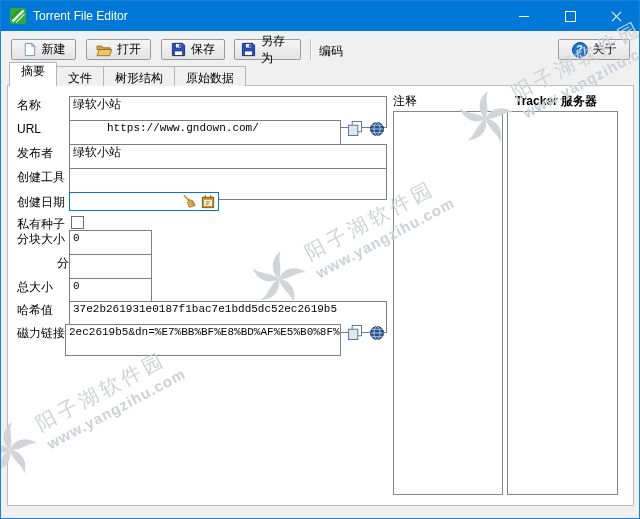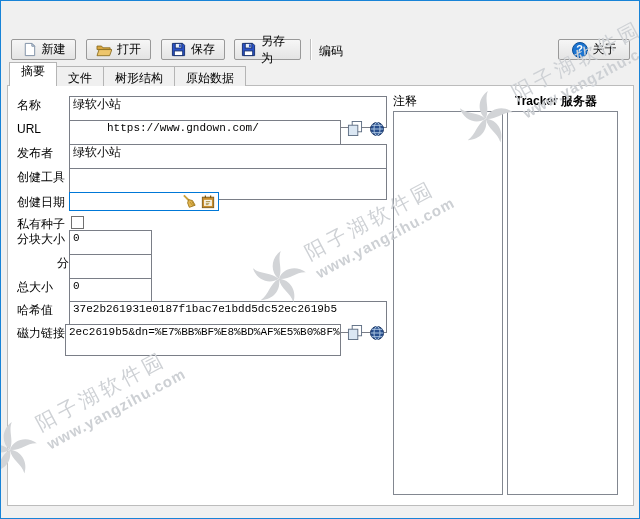--- a/index.html
+++ b/index.html
@@ -64,20 +64,40 @@
   .wm-l2{font-size:15px;font-weight:bold;letter-spacing:1px;color:#cdd0d4;}
   .about-wrap{position:relative;width:16px;height:16px;}
   .about-circle{position:absolute;inset:0;border-radius:50%;background:#1b74d1;border:1px solid #0f4f96;box-sizing:border-box;}
   .about-q{position:absolute;inset:0;color:#fff;font-size:11px;font-weight:bold;text-align:center;line-height:15px;}
 </style>
 </head>
 <body>
 
 <div class="window">
 
+  <div class="titlebar">
+    <svg class="app-icon" viewBox="0 0 16 16">
+      <rect width="16" height="16" rx="2" fill="#35a83a"></rect>
+      <path d="M2.5 13.5L13.5 2.5" stroke="#ffffff" stroke-width="2.2"></path>
+      <path d="M6 14.5L14.5 6" stroke="#bfe8bf" stroke-width="1.4"></path>
+      <path d="M1.5 10L10 1.5" stroke="#1d7a22" stroke-width="1"></path>
+    </svg>
+    <span class="title-text">Torrent File Editor</span>
+    <div class="winbtns">
+      <div class="winbtn">
+          <span class="glyph-min"></span>
+        </div>
+      <div class="winbtn">
+          <span class="glyph-max"></span>
+        </div>
+      <div class="winbtn">
+          <span class="glyph-close"></span>
+        </div>
+    </div>
+  </div>
 
   <div class="tbtn" style="left:10px;width:65px;">
     <svg width="15" height="15" viewBox="0 0 16 16">
       <path d="M3.5 1.5h7l3 3v10h-10z" fill="#ffffff" stroke="#7d8ea3"></path>
       <path d="M10.5 1.5v3h3z" fill="#dce6f1" stroke="#7d8ea3"></path>
     </svg>
     <span>新建</span>
   </div>
 
   <div class="tbtn" style="left:85px;width:65px;">

